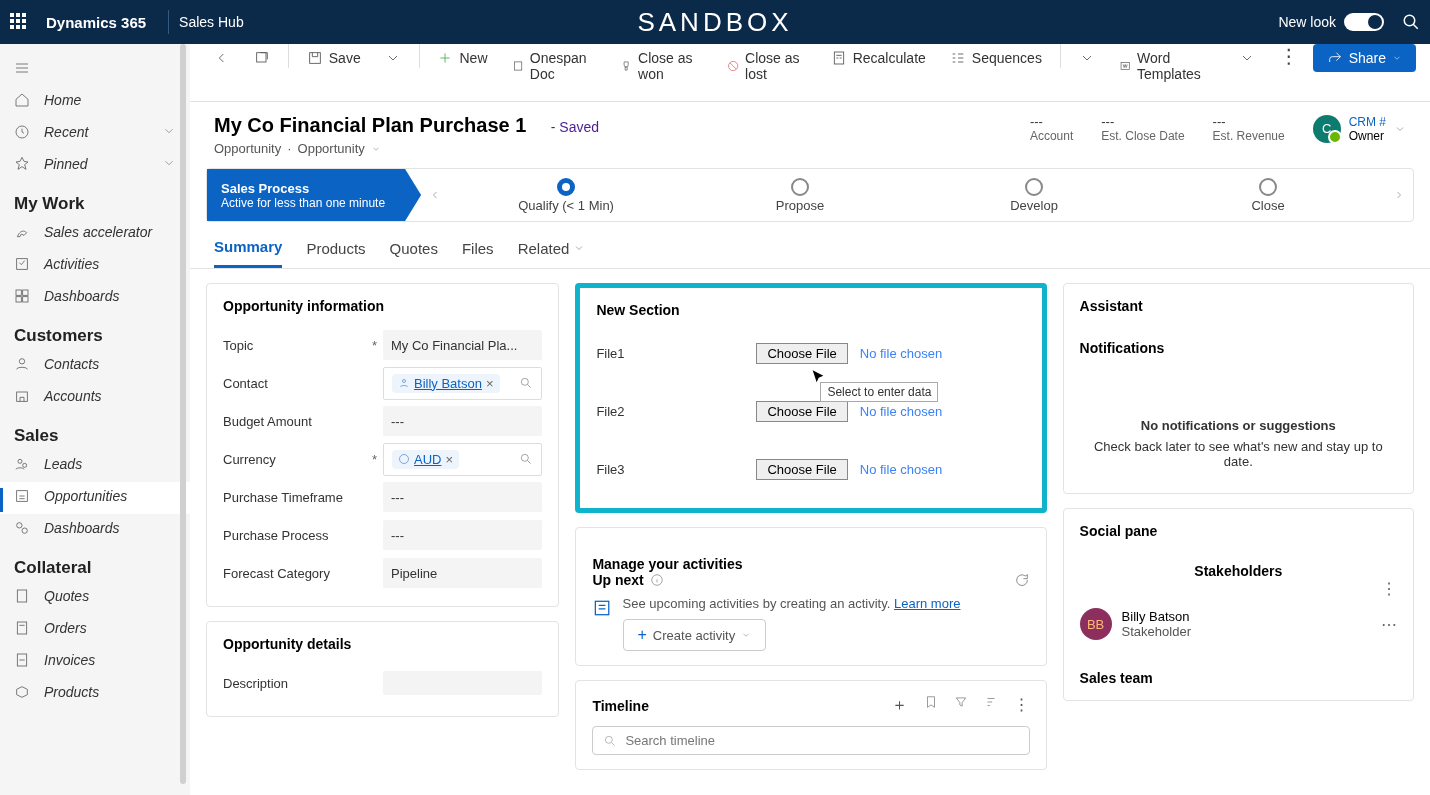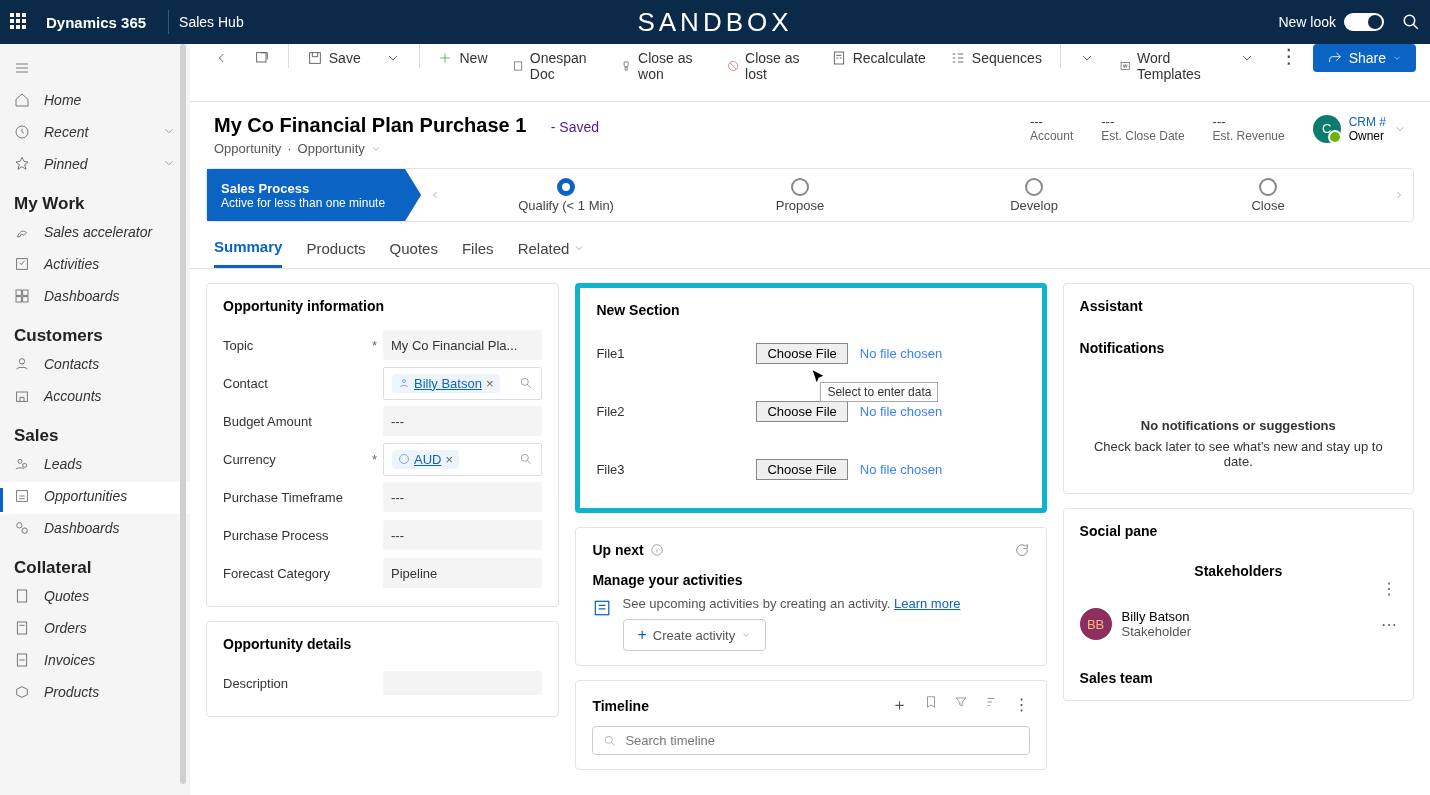--- a/index.html
+++ b/index.html
@@ -537,33 +537,33 @@
           </div>
         </div>
 
         <svg class="cursor-pointer" style="left:230px;top:78px;" viewBox="0 0 24 24">
             <path d="M4 2l6 18 3-7 7-3z" fill="#000"></path>
           </svg>
         <div class="tooltip-box" style="left:240px;top:94px;">Select to enter data</div>
       </div>
 
       <div class="card">
+        <div style="font-weight:600;font-size:14px;margin-top:14px;">Manage your activities</div>
         <div style="display:flex;align-items:center;">
           <div class="upnext-h">
               <span>Up next</span>
               <svg viewBox="0 0 24 24">
                 <circle cx="12" cy="12" r="9"></circle>
                 <path d="M12 8v0M12 11v5"></path>
               </svg>
             </div>
           <svg style="margin-left:auto;width:16px;height:16px;stroke:#555;fill:none;" viewBox="0 0 24 24">
               <path d="M20 12a8 8 0 11-3-6l3-2v6h-6"></path>
             </svg>
         </div>
-        <div style="font-weight:600;font-size:14px;margin-top:14px;">Manage your activities</div>
         <div style="display:flex;gap:10px;margin-top:8px;">
           <svg width="24" height="24" viewBox="0 0 24 24" fill="none" stroke="#0b63c4" stroke-width="1.5">
               <rect x="4" y="4" width="16" height="16"></rect>
               <path d="M8 9h8M8 13h8"></path>
             </svg>
           <div style="font-size:13px;color:#555;"><span>See upcoming activities by creating an activity. </span><a href="#" style="color:#0b63c4;">Learn more</a>
             <div class="activitybtn">
                 <span style="color:#0b63c4;font-size:16px;">+</span>
                 <span>Create activity</span>
                 <svg width="10" height="10" viewBox="0 0 24 24" fill="none" stroke="#555">

